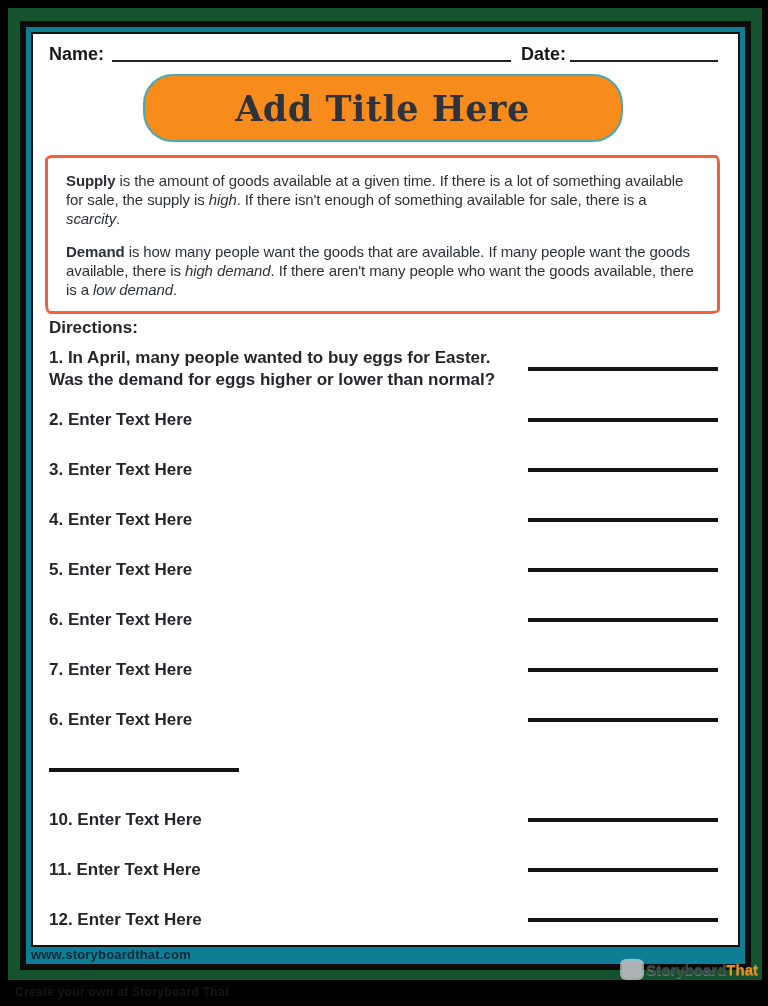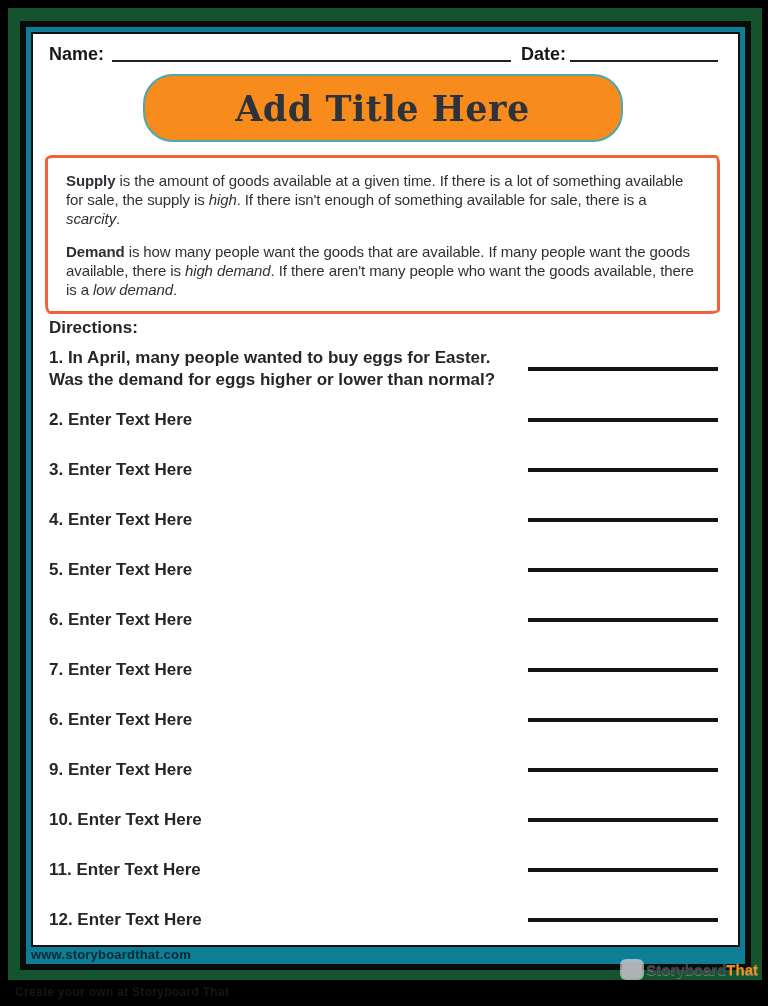--- a/index.html
+++ b/index.html
@@ -120,21 +120,20 @@
     <div class="q-text">7. Enter Text Here</div>
     <div class="a-line"></div>
   </div>
 
   <div class="qa-row">
     <div class="q-text">6. Enter Text Here</div>
     <div class="a-line"></div>
   </div>
 
   <div class="qa-row">
-    <div class="q-text">9. Enter Text Here</div>
     <div class="a-line"></div>
   </div>
 
   <div class="qa-row">
     <div class="q-text">10. Enter Text Here</div>
     <div class="a-line"></div>
   </div>
 
   <div class="qa-row">
     <div class="q-text">11. Enter Text Here</div>

